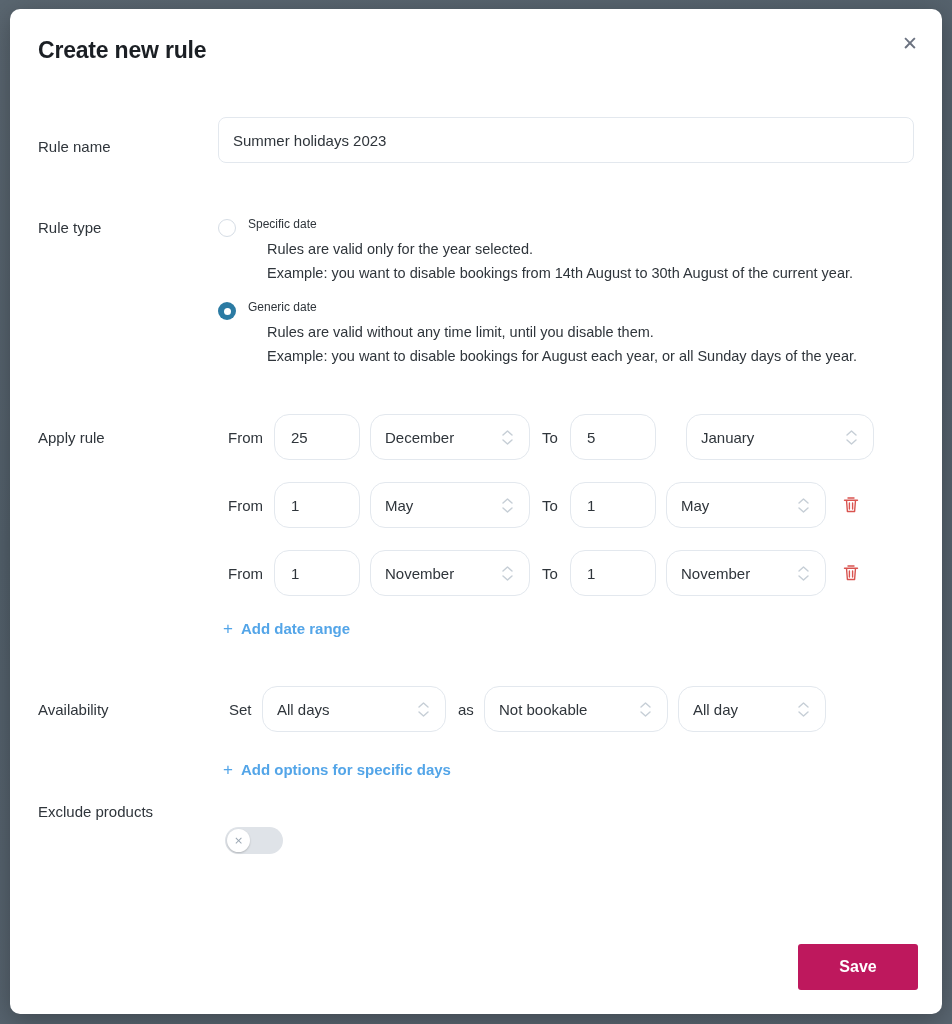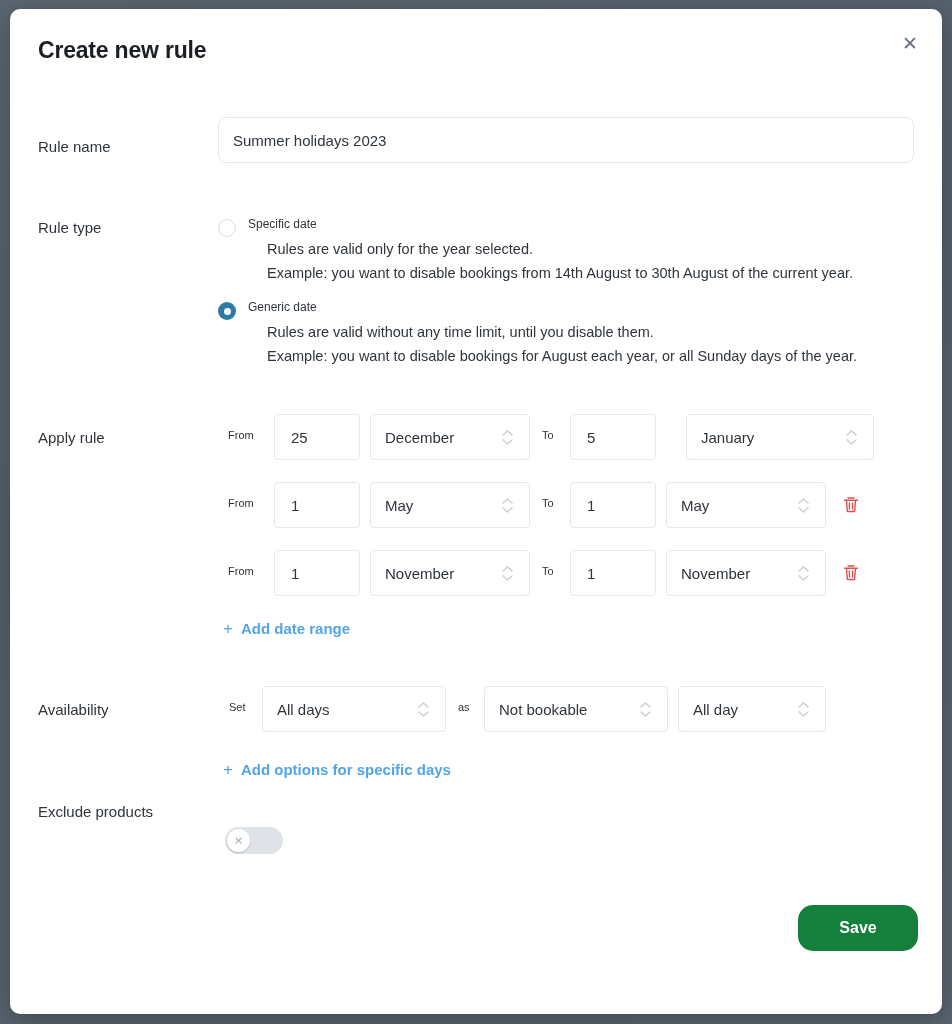--- a/index.html
+++ b/index.html
@@ -109,21 +109,21 @@
     font-size: 14.5px;
     color: #2f353b;
     white-space: nowrap;
     margin-left: 19px;
   }
 
   
   .field {
     position: absolute;
     border: 1px solid #e3e8ee;
-    border-radius: 4px;
+    border-radius: 15px;
     background: #fff;
     height: 46px;
     display: flex;
     align-items: center;
     font-size: 15px;
     color: #2f353b;
   }
   .field .val {
     padding-left: 14px;
     white-space: nowrap;
@@ -137,21 +137,21 @@
     flex-direction: column;
     align-items: center;
     justify-content: center;
     gap: 3px;
     margin-right: 9px;
     cursor: pointer;
   }
   .stepper svg { display: block; }
   .inline-label {
     position: absolute;
-    font-size: 11px;
+    font-size: 15px;
     color: #2f353b;
     white-space: nowrap;
   }
 
   .trash {
     position: absolute;
     width: 22px; height: 22px;
     cursor: pointer;
   }
 
@@ -192,26 +192,26 @@
     align-items: center;
     justify-content: center;
     color: #9aa6b2;
     font-size: 11px;
     font-family: "DejaVu Sans", sans-serif;
   }
 
   
   #save-btn {
     position: absolute;
-    left: 788px; top: 896px;
+    left: 788px; top: 935px;
     width: 120px; height: 46px;
-    background: #15803d;
+    background: #be185d;
     color: #fff;
     border: none;
-    border-radius: 15px;
+    border-radius: 3px;
     font-family: "Liberation Sans", sans-serif;
     font-size: 16px;
     font-weight: bold;
     cursor: pointer;
   }
 </style>
 </head>
 <body>
 
 <div id="backdrop"></div>

